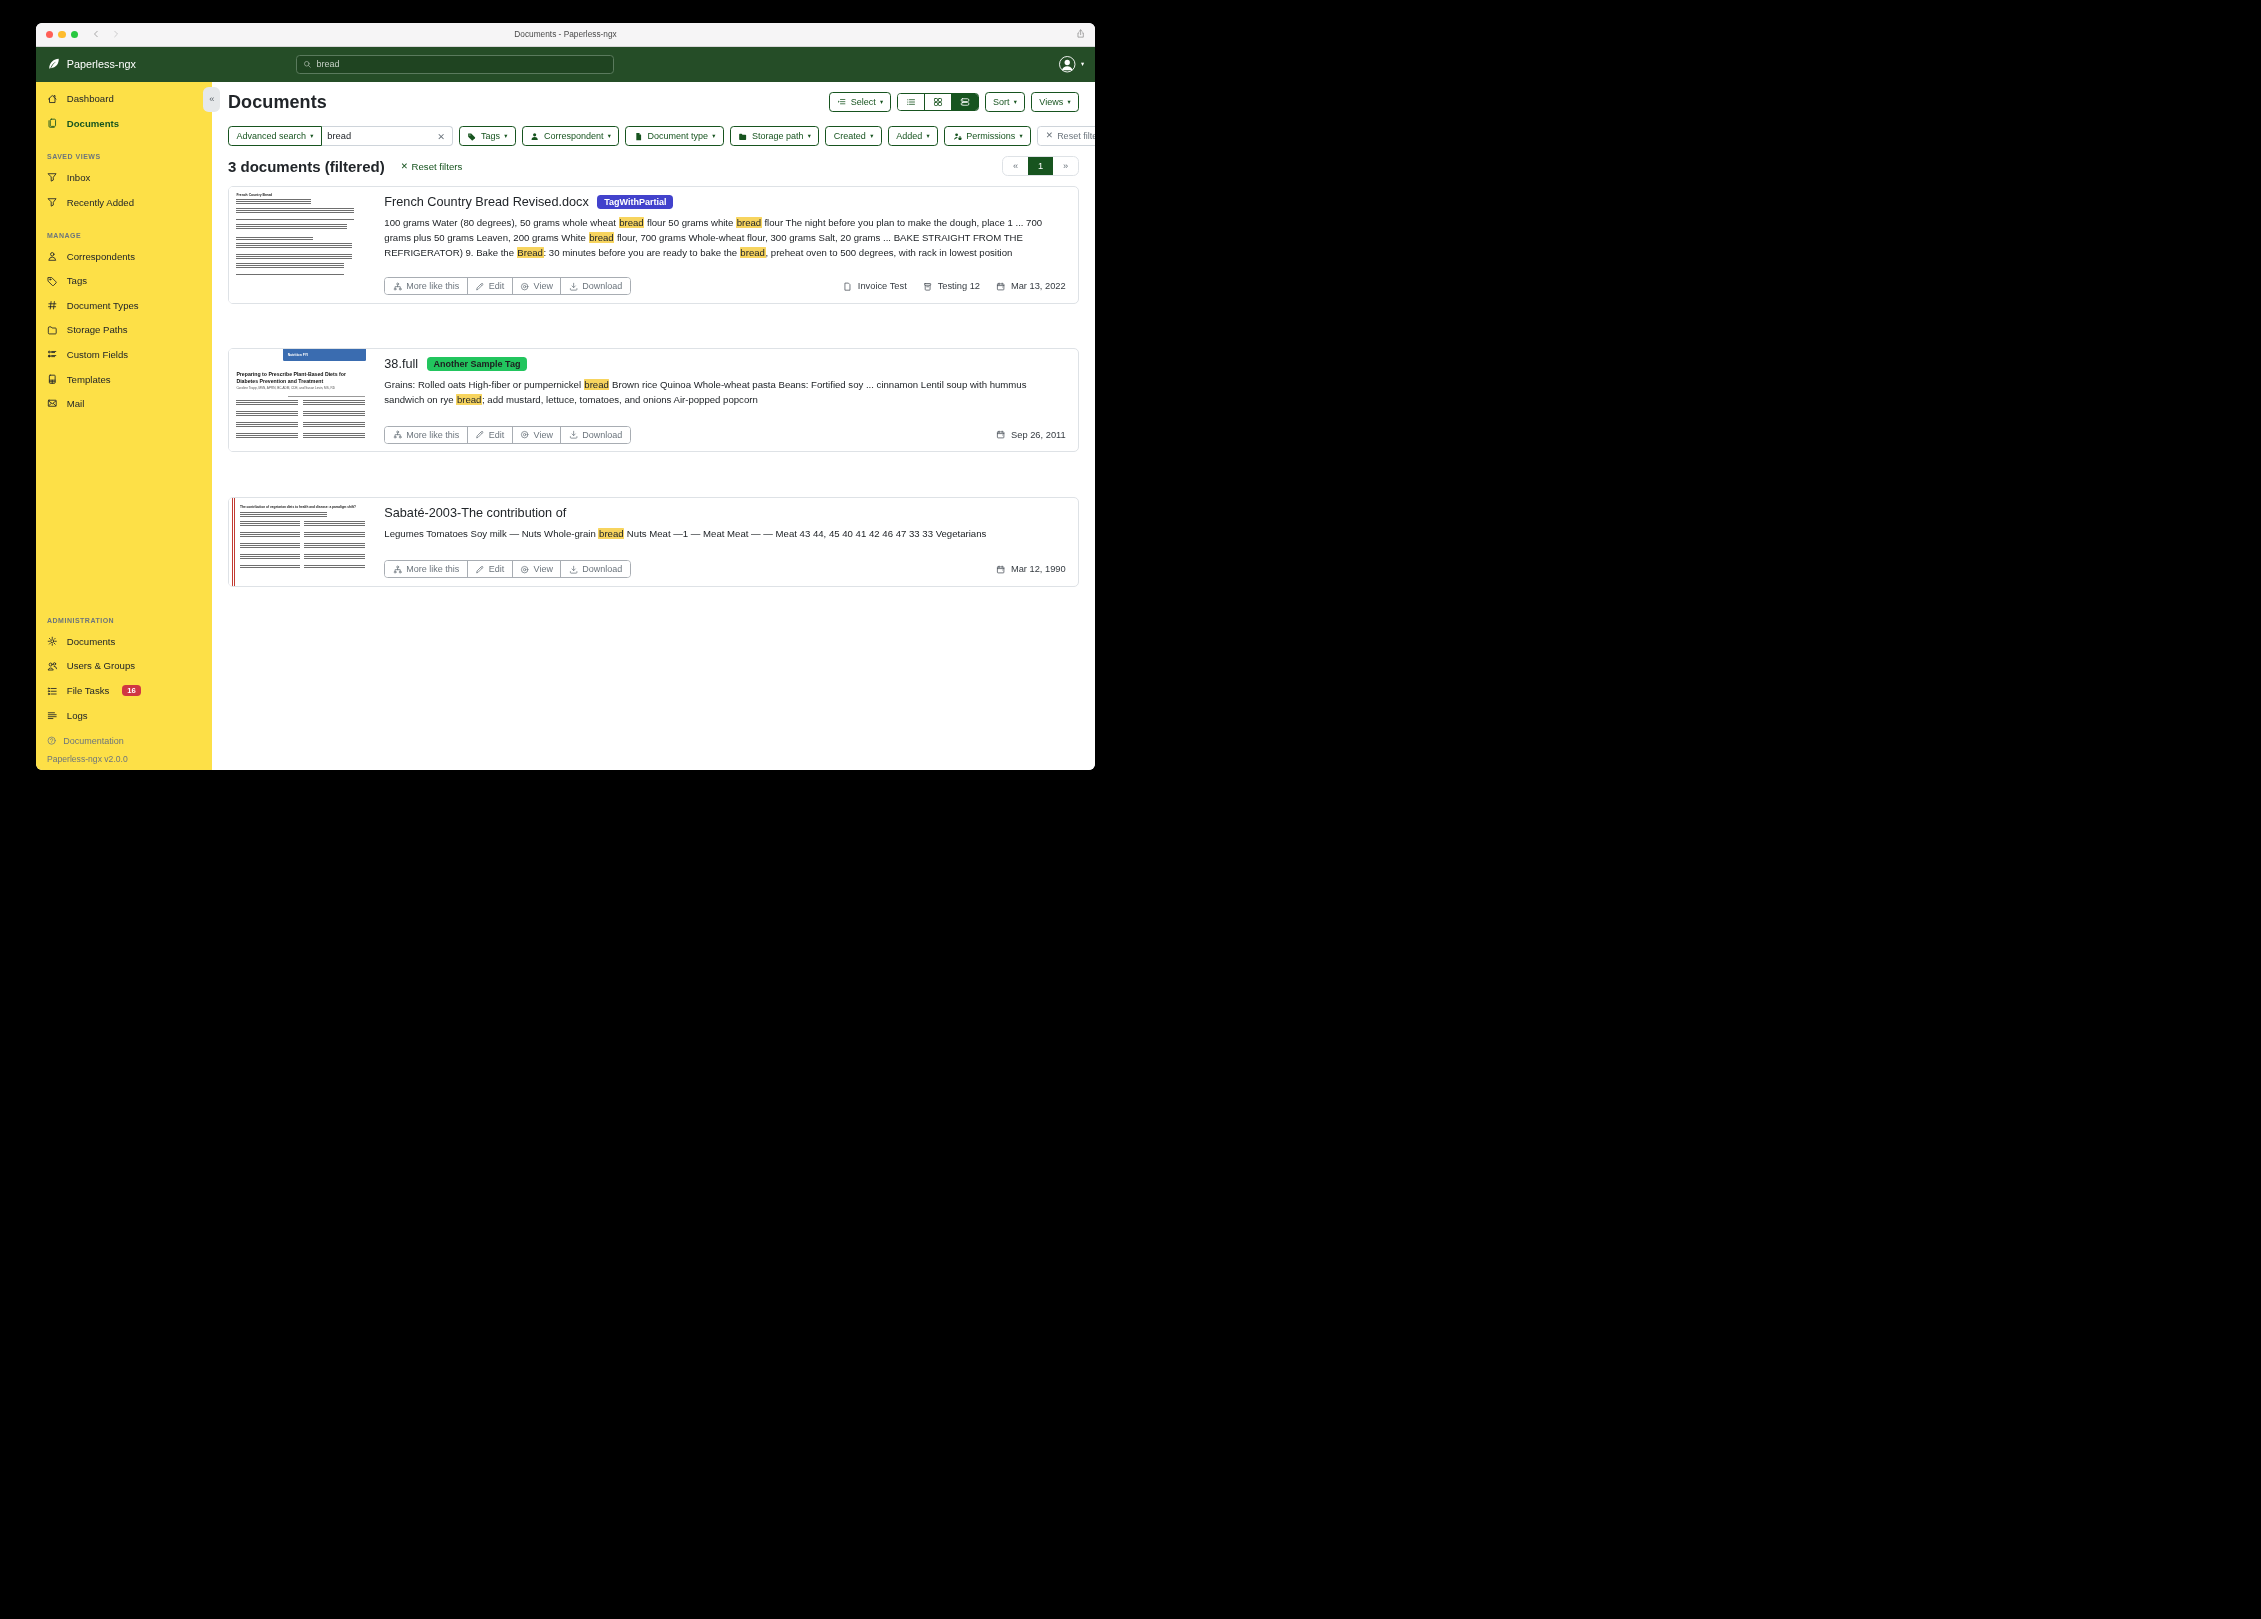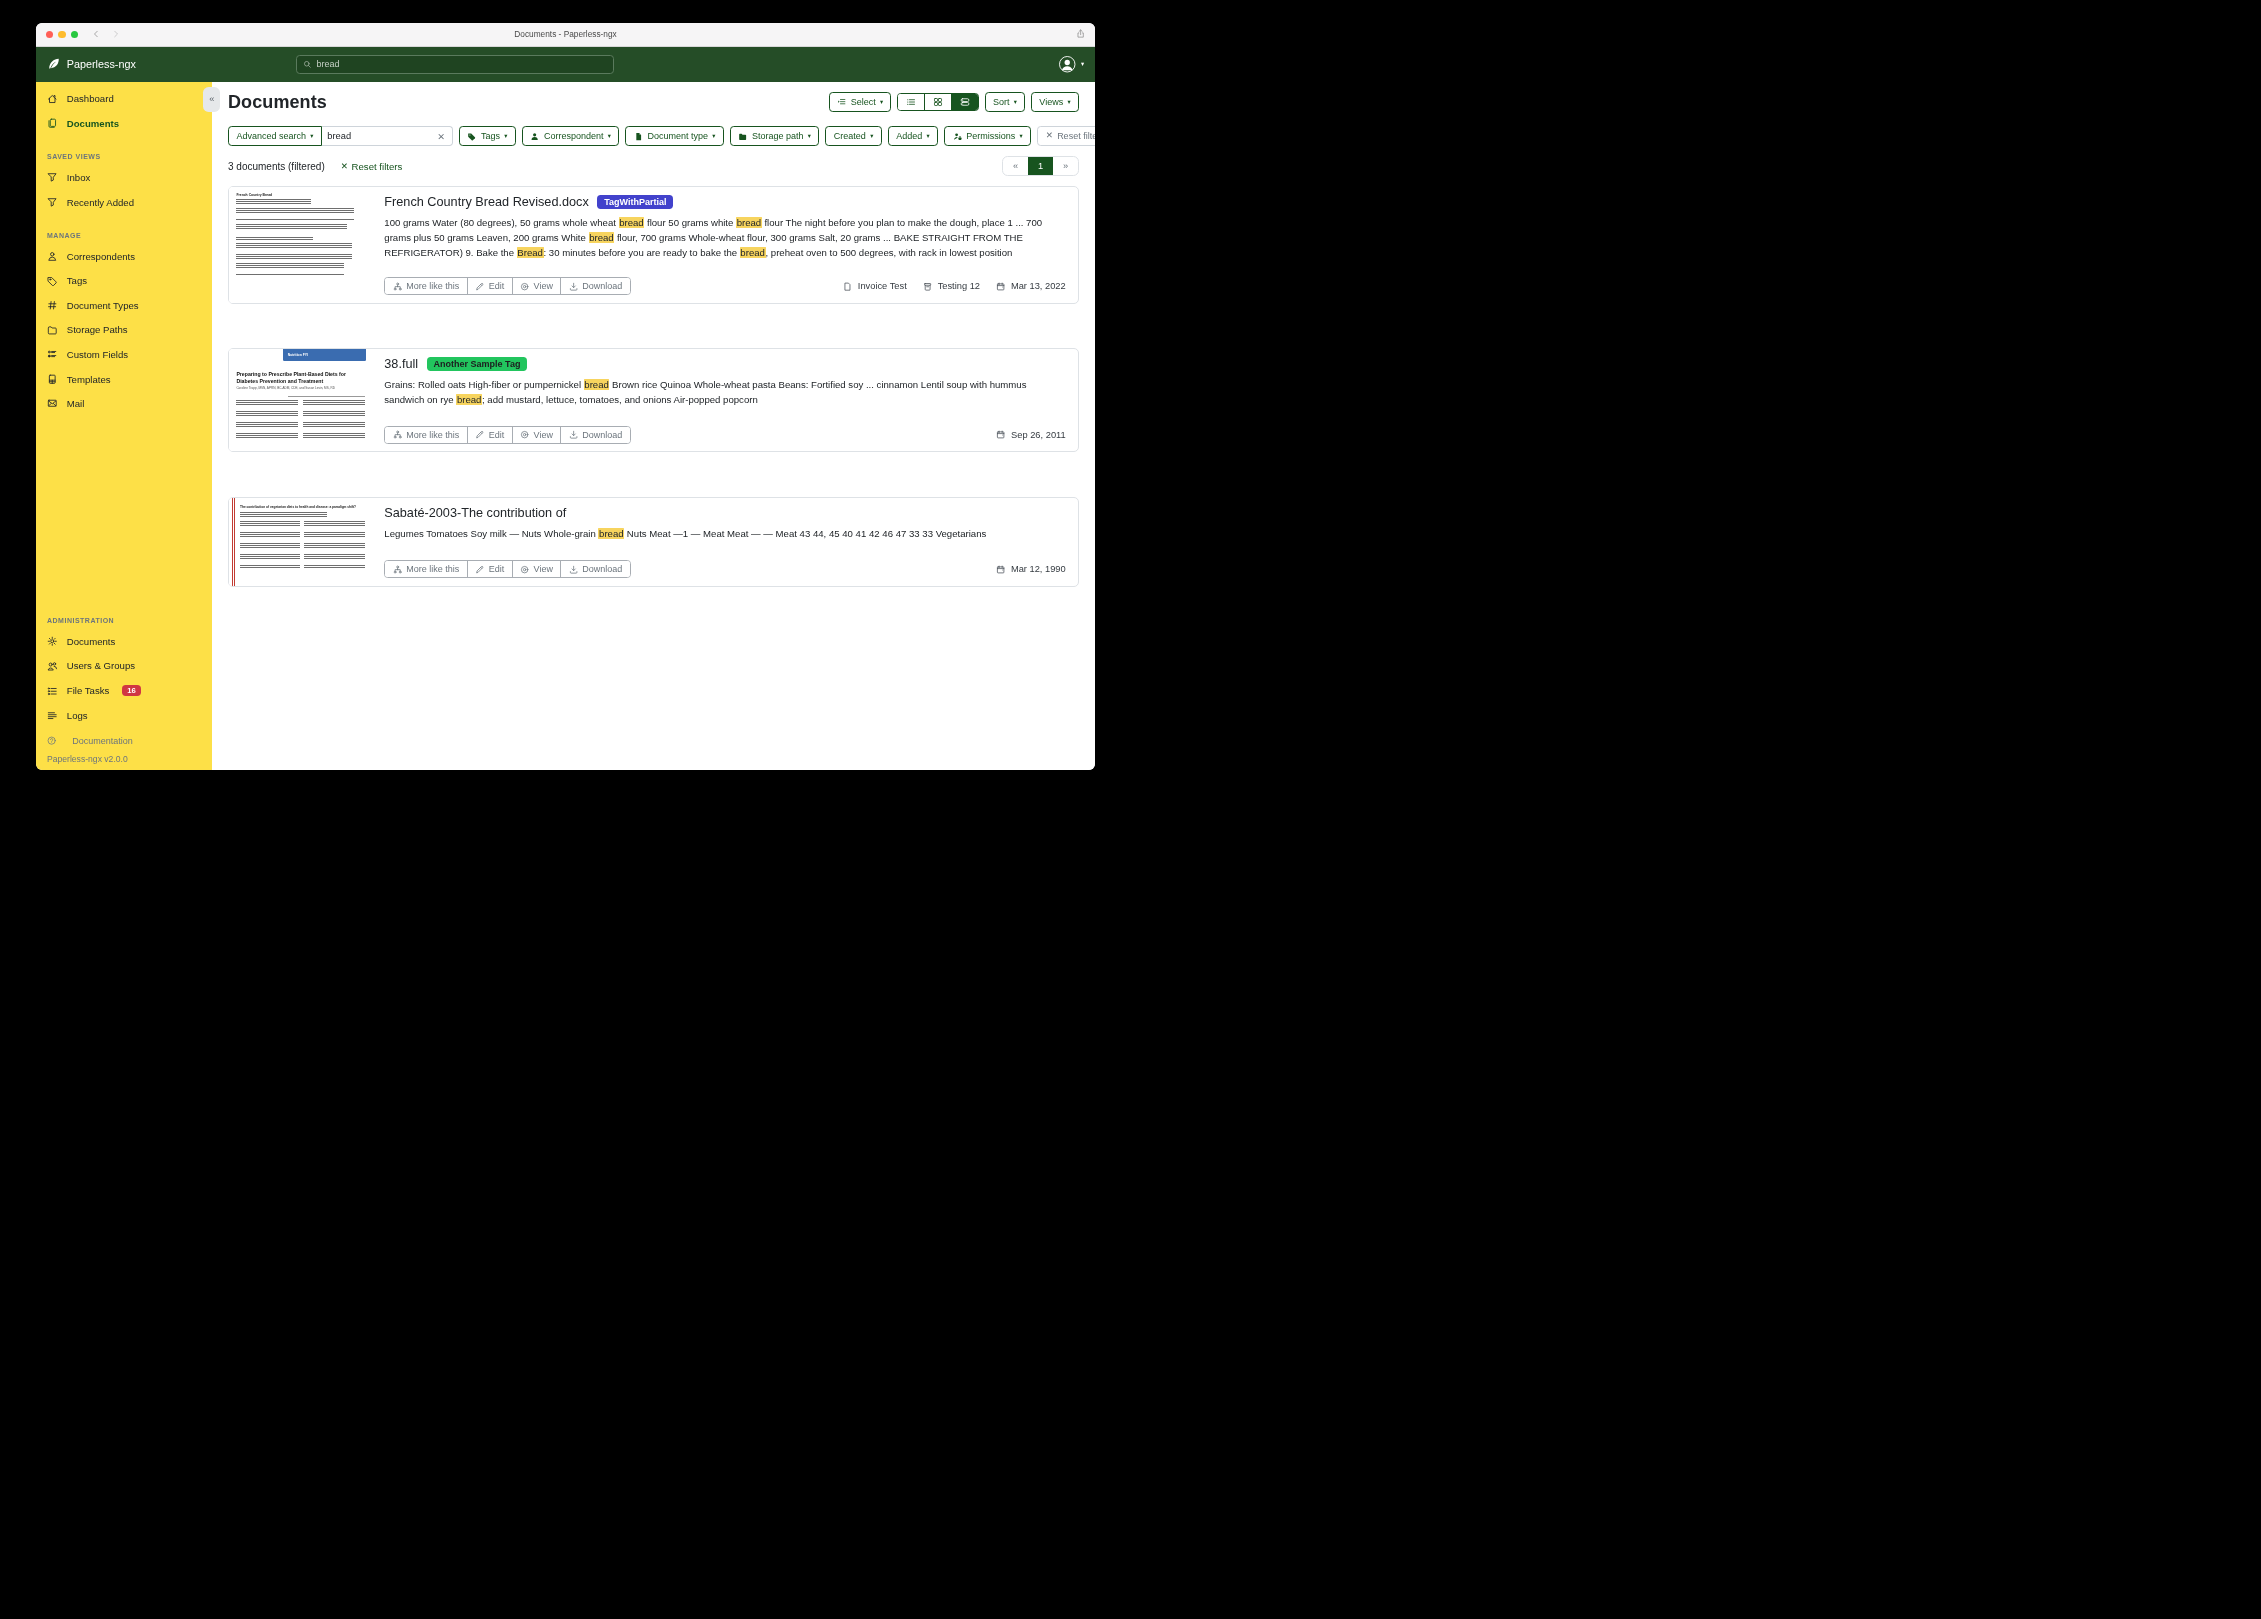--- a/index.html
+++ b/index.html
@@ -42,21 +42,21 @@
   .side-item { display:flex; align-items:center; gap:9.3px; padding:6.8px 11px; cursor:pointer; }
   .side-item .ic { color:#212529; }
   .side-item .ic svg { width:10.5px; height:10.5px; }
   .side-item.active { color:#17541f; font-weight:700; }
   .side-item.active .ic { color:#17541f; }
   .side-section { margin-top:15px; padding:2.5px 11px 5px; color:#6c757d; font-size:7px; font-weight:700; letter-spacing:0.5px; }
   .side-grow { flex:1; }
   .side-badge { margin-left:3.7px; background:#d03743; color:#fff; font-size:7.7px; font-weight:700;
                 padding:1.2px 5px; border-radius:3.7px; }
   .side-footer { padding:8.6px 11px 0; color:#6c757d; }
-  .side-doc { display:flex; gap:16px; font-size:9px; cursor:pointer; }
+  .side-doc { display:flex; gap:7px; font-size:9px; cursor:pointer; }
   .side-doc .ic svg { width:9.3px; height:9.3px; }
   .side-version { margin-top:7.4px; font-size:8.6px; color:#6c757d; }
 
   .content { flex:1; background:#fff; padding:10px 16px 0; position:relative; min-width:0; }
   .collapse-chip { position:absolute; left:-8.6px; top:5px; width:16.7px; height:25px; background:#e6e8ea;
                    border-radius:5.6px; display:flex; align-items:center; justify-content:center;
                    color:#5d646b; font-size:9.3px; cursor:pointer; }
 
   
   .header-row { display:flex; align-items:center; justify-content:space-between; margin-bottom:13.6px; }
@@ -79,21 +79,21 @@
   .adv-input { width:131px; border:0.6px solid #ced4da; border-left:none; border-radius:0 3.7px 3.7px 0;
                display:flex; align-items:center; padding:0 5.6px; }
   .adv-input input { border:none; outline:none; flex:1; font-size:9.3px; color:#212529; min-width:0;
                      font-family:"Liberation Sans", sans-serif; }
   .adv-clear { color:#6c757d; font-size:9.3px; cursor:pointer; padding:0 1.2px; }
   .btn-muted { border-color:#ced4da; color:#6c757d; margin-left:auto; }
   .x-mark { font-size:8.6px; }
 
   
   .status-row { display:flex; align-items:center; margin:10px 0 10px; }
-  .doc-count { font-size:10px; color:#212529; }
+  .doc-count { font-size:15px; color:#212529;font-weight:bold; }
   .reset-link { margin-left:16px; color:#17541f; font-size:9.6px; cursor:pointer; display:inline-flex; gap:3.7px; align-items:center; }
   .pager { margin-left:auto; display:inline-flex; border:0.6px solid #dee2e6; border-radius:5.6px; overflow:hidden; background:#fff; }
   .pager > span { min-width:25px; padding:3.7px 0; text-align:center; font-size:9.3px; color:#6c757d; cursor:pointer; }
   .pager > span.active { background:#17541f; color:#fff; }
 
   
   .cards { display:flex; flex-direction:column;gap:34px; }
   .doc-card { display:flex; border:0.6px solid #dee2e6; border-radius:5px; background:#fff; overflow:hidden; margin-bottom:10.5px; }
   .thumb { width:143px; flex:none; position:relative; overflow:hidden; background:#fdfdfd; cursor:pointer; }
   .page { position:absolute; inset:0; background:#fff; padding:6.2px 7.4px; overflow:hidden; }

